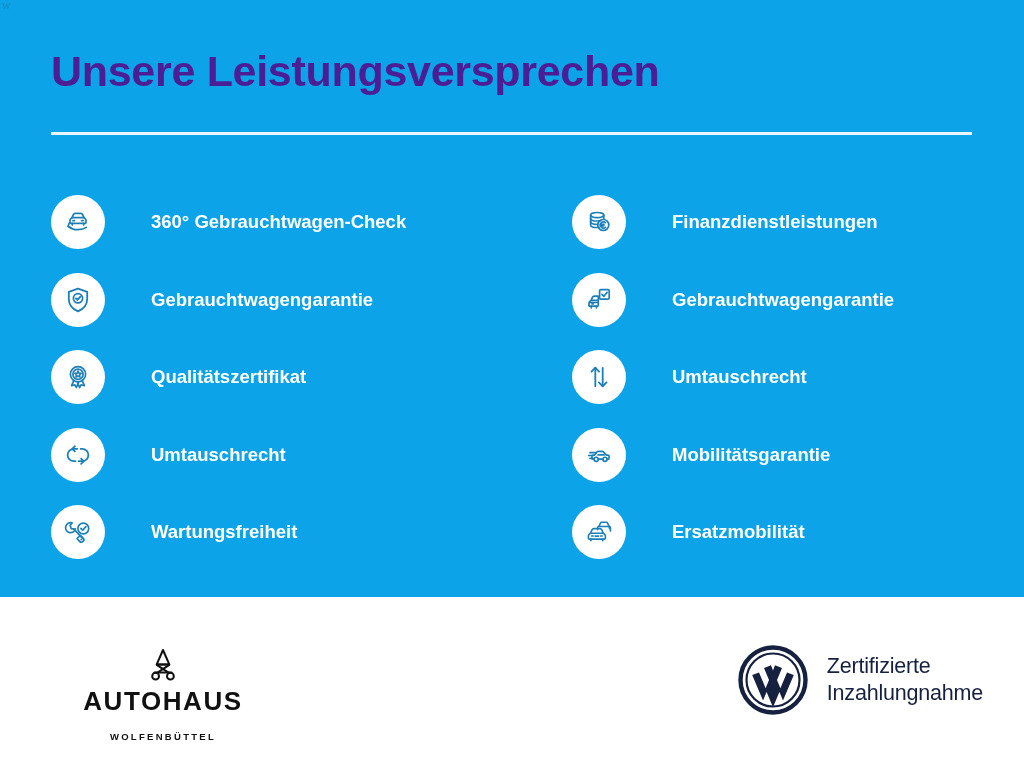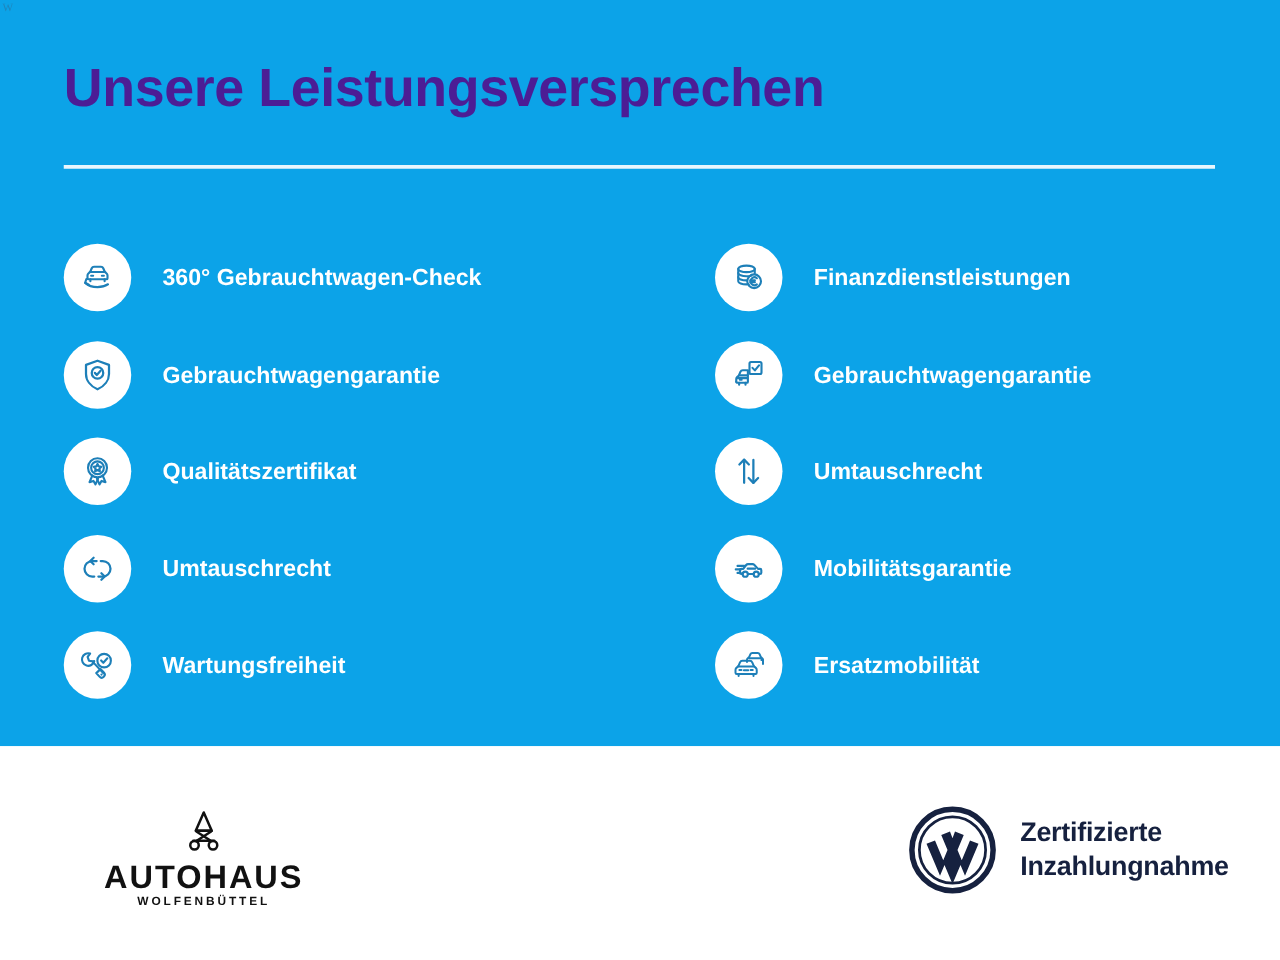--- a/index.html
+++ b/index.html
@@ -77,20 +77,21 @@
     width: 460px;
   }
   .promise-col.left  { left: 51px; }
   .promise-col.right { left: 572px; }
 
   .promise-item {
     position: relative;
     height: 77.5px;
     display: flex;
     align-items: flex-start;
+    gap: 21px;
   }
 
   .promise-badge {
     flex: 0 0 auto;
     width: 54px;
     height: 54px;
     border-radius: 50%;
     background: #ffffff;
     display: flex;
     align-items: center;
@@ -142,38 +143,38 @@
     letter-spacing: 1.6px;
     color: #111111;
     text-align: center;
   }
   #dealer-city {
     font-size: 9.5px;
     line-height: 12px;
     font-weight: bold;
     letter-spacing: 2.3px;
     color: #111111;
-    margin-top: 1px;
+    margin-top: 16px;
     text-align: center;
   }
 
   #vw-block {
     position: absolute;
     right: 41px;
     top: 47px;
     display: flex;
     align-items: center;
   }
   #vw-mark { flex: 0 0 auto; }
   #vw-text {
     margin-left: 18px;
     color: #16213f;
     font-size: 21.5px;
     line-height: 27px;
-    font-weight: bold;
+    font-weight: normal;
     letter-spacing: -0.2px;
   }
   #vw-text div { white-space: nowrap; }
 </style>
 </head>
 <body>
 
 <div id="page">
 
   <section id="hero">

